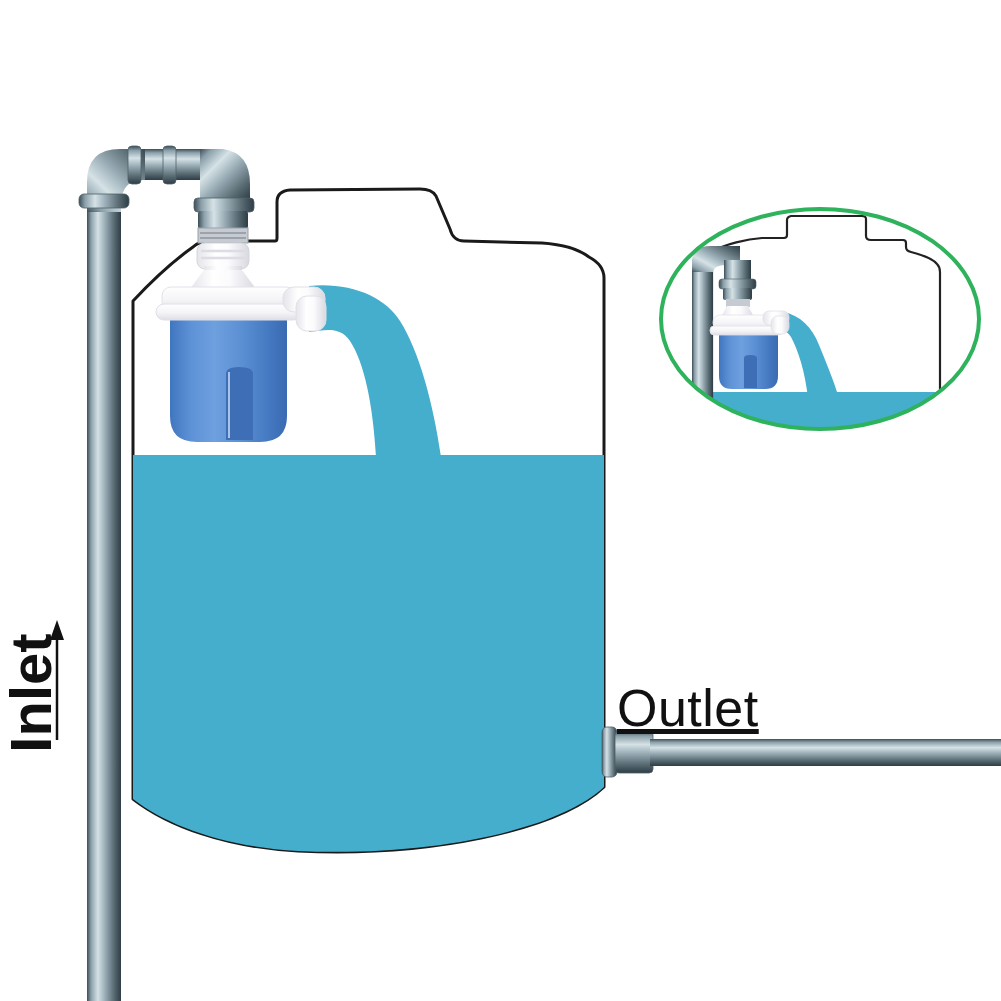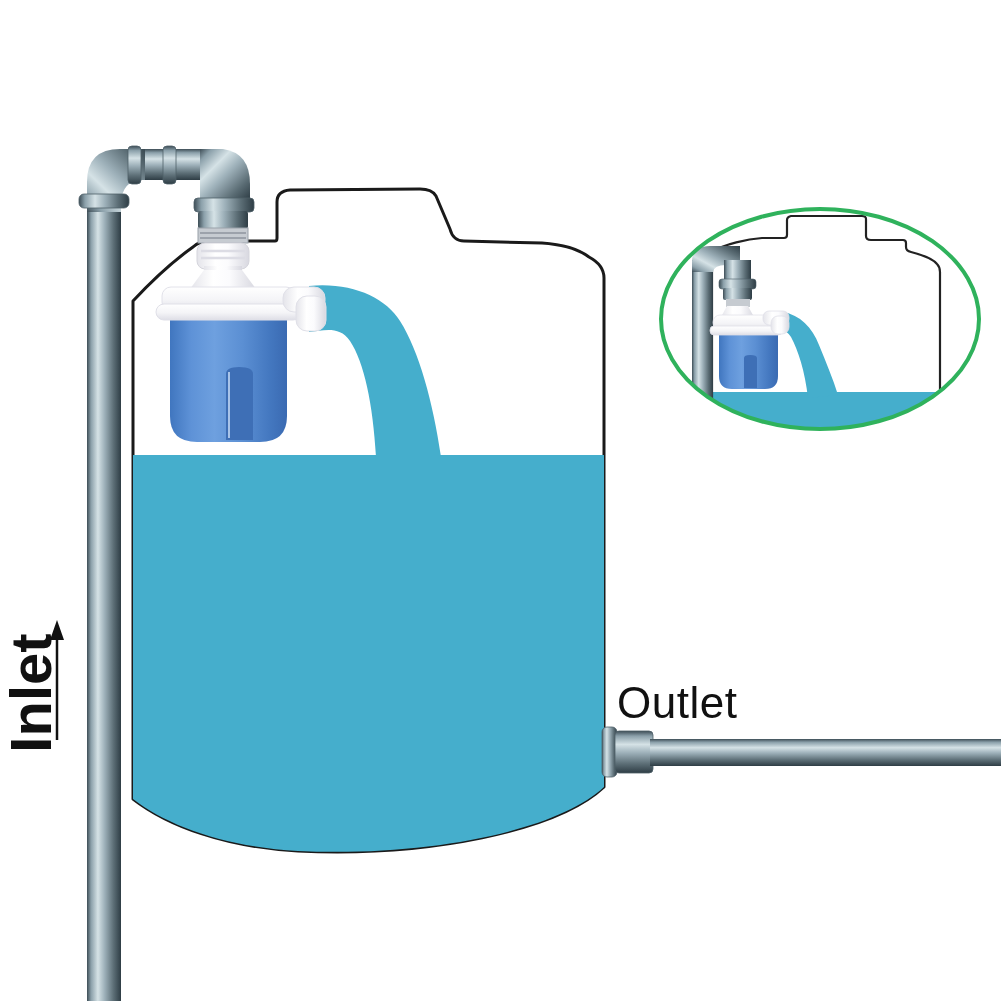--- a/index.html
+++ b/index.html
@@ -13,21 +13,21 @@
     position:relative;width:1001px;height:1001px;background:var(--background);
     overflow:hidden;font-family:"Liberation Sans",sans-serif;
   }
   .canvas svg{position:absolute;left:0;top:0;}
   .label{position:absolute;color:var(--label-text);white-space:nowrap;}
   .inlet-label{
     left:-29px;top:658px;width:120px;height:70px;line-height:70px;text-align:center;
     font-size:58px;font-weight:bold;transform:rotate(-90deg);
   }
   .outlet-label{
-    left:617px;top:678px;font-size:44px;font-weight:400;letter-spacing:0.5px;
+    left:617px;top:678px;font-size:52px;font-weight:400;letter-spacing:0.5px;text-decoration:underline;
   }
 </style>
 </head>
 <body>
 
 <div class="canvas">
 
   <svg width="1001" height="1001" viewBox="0 0 1001 1001">
     <defs>
       <linearGradient id="gV" x1="0" y1="0" x2="1" y2="0">

